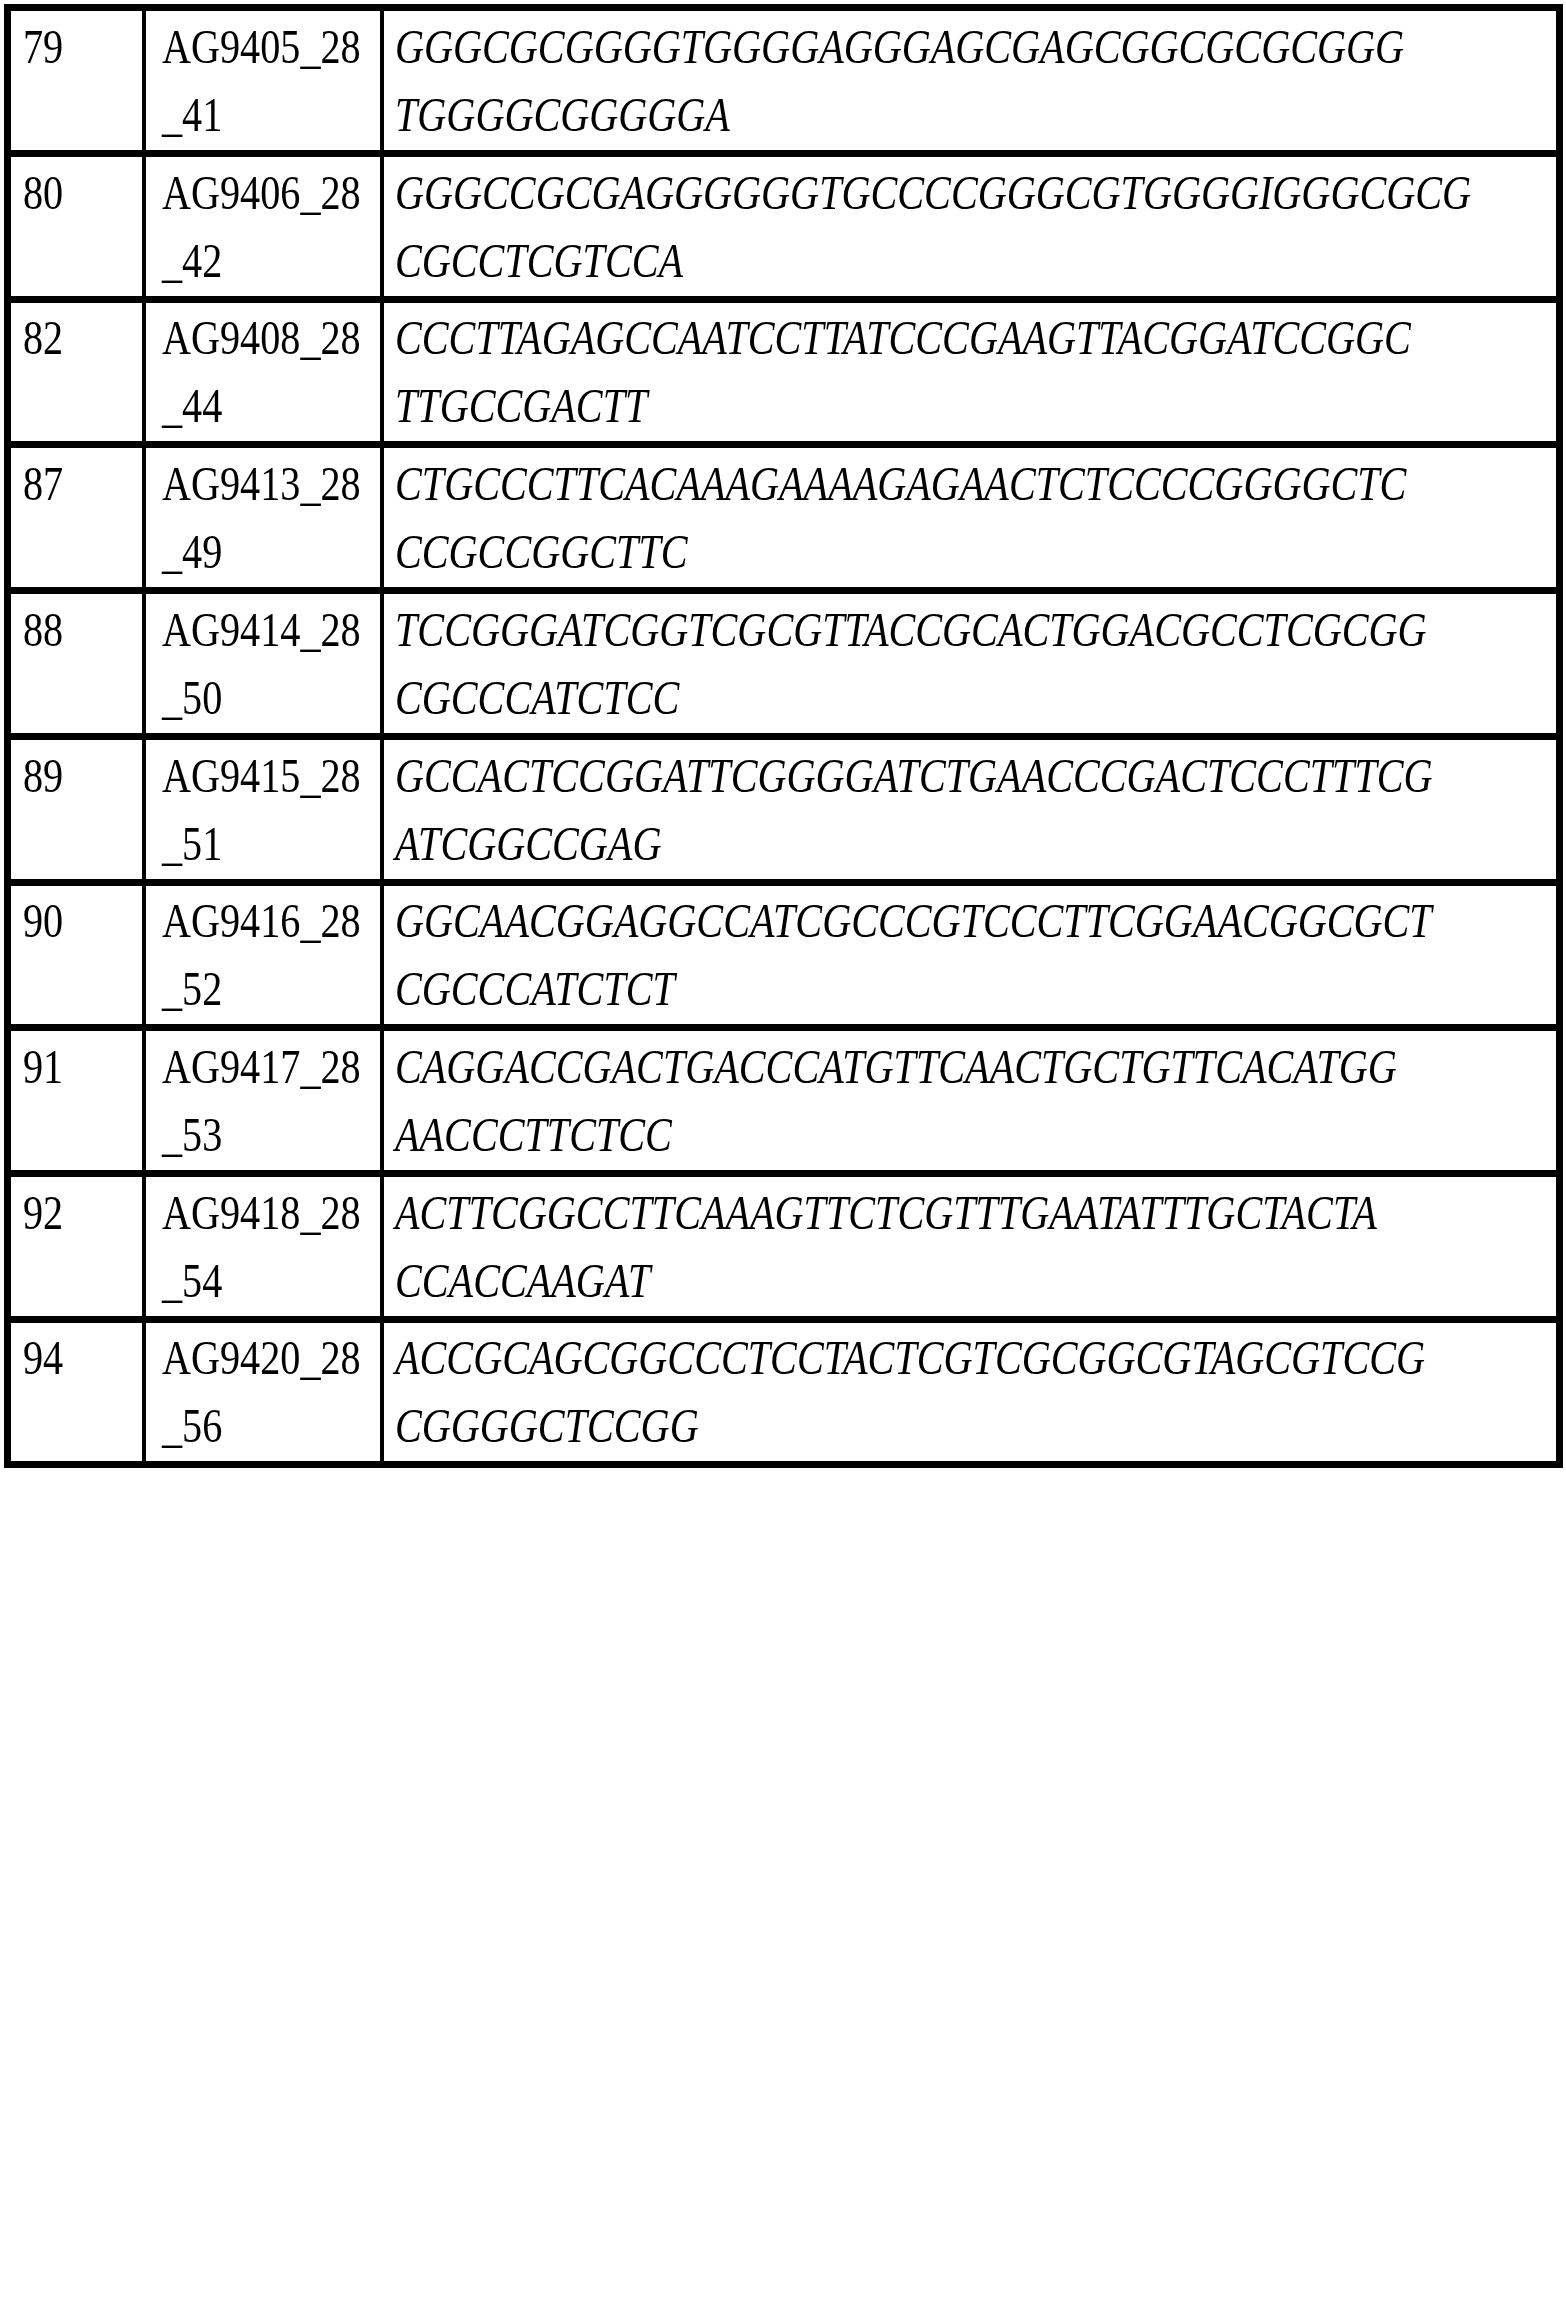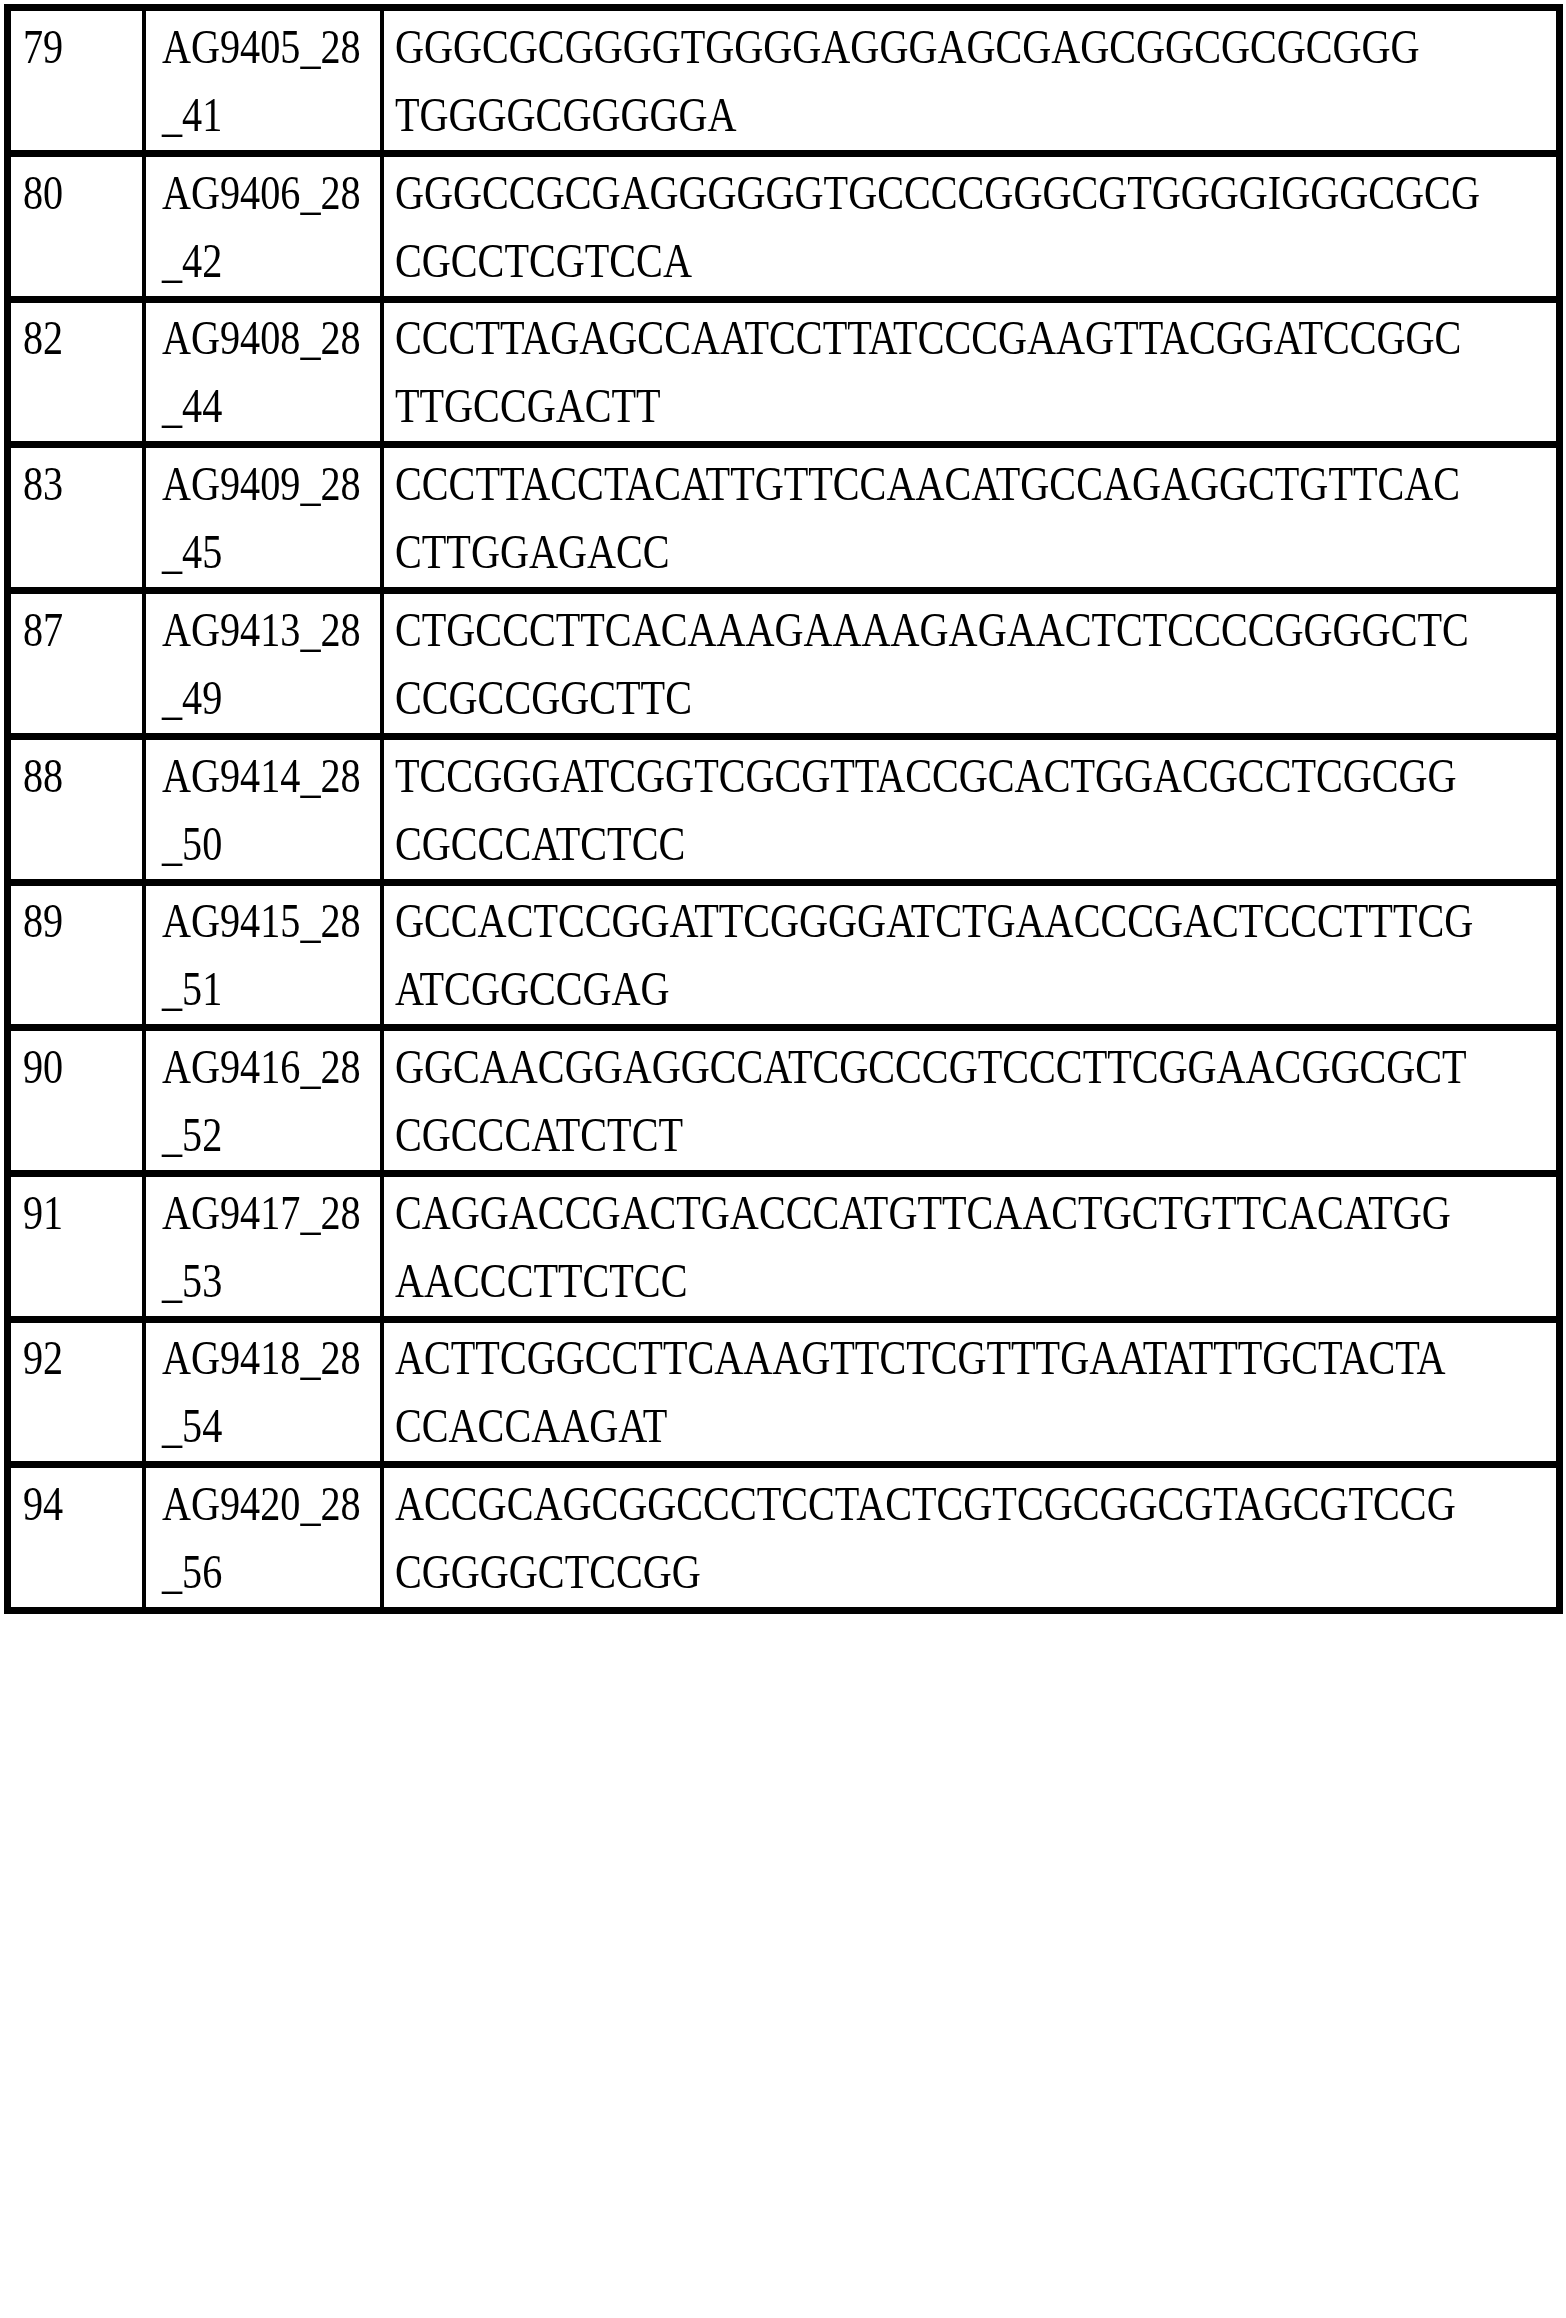--- a/index.html
+++ b/index.html
@@ -30,21 +30,21 @@
     border: 4.4px solid #000000;
     border-top-width: 7px;
     border-bottom-width: 7px;
     vertical-align: top;
     height: 137px;
     overflow: hidden;
     padding: 1.7px 0 0 0;
   }
   td.c-idx { padding-left: 12.2px; }
   td.c-id  { padding-left: 15.7px; }
-  td.c-seq { padding-left: 10.5px; }
+  td.c-seq { padding-left: 10.5px; font-style: italic; }
   .ln {
     height: 68px;
     line-height: 68px;
     white-space: nowrap;
     overflow: visible;
   }
   .tx {
     display: inline-block;
     font-size: 49px;
     font-weight: 400;
@@ -99,33 +99,20 @@
     <td class="c-id">
       <div class="ln"><span class="tx">AG9408_28</span></div>
       <div class="ln"><span class="tx">_44</span></div>
     </td>
     <td class="c-seq">
       <div class="ln"><span class="tx">CCCTTAGAGCCAATCCTTATCCCGAAGTTACGGATCCGGC</span></div>
       <div class="ln"><span class="tx">TTGCCGACTT</span></div>
     </td>
   </tr>
 
-  <tr>
-    <td class="c-idx">
-      <div class="ln"><span class="tx">83</span></div>
-    </td>
-    <td class="c-id">
-      <div class="ln"><span class="tx">AG9409_28</span></div>
-      <div class="ln"><span class="tx">_45</span></div>
-    </td>
-    <td class="c-seq">
-      <div class="ln"><span class="tx">CCCTTACCTACATTGTTCCAACATGCCAGAGGCTGTTCAC</span></div>
-      <div class="ln"><span class="tx">CTTGGAGACC</span></div>
-    </td>
-  </tr>
 
 
 
 
   <tr>
     <td class="c-idx">
       <div class="ln"><span class="tx">87</span></div>
     </td>
     <td class="c-id">
       <div class="ln"><span class="tx">AG9413_28</span></div>

